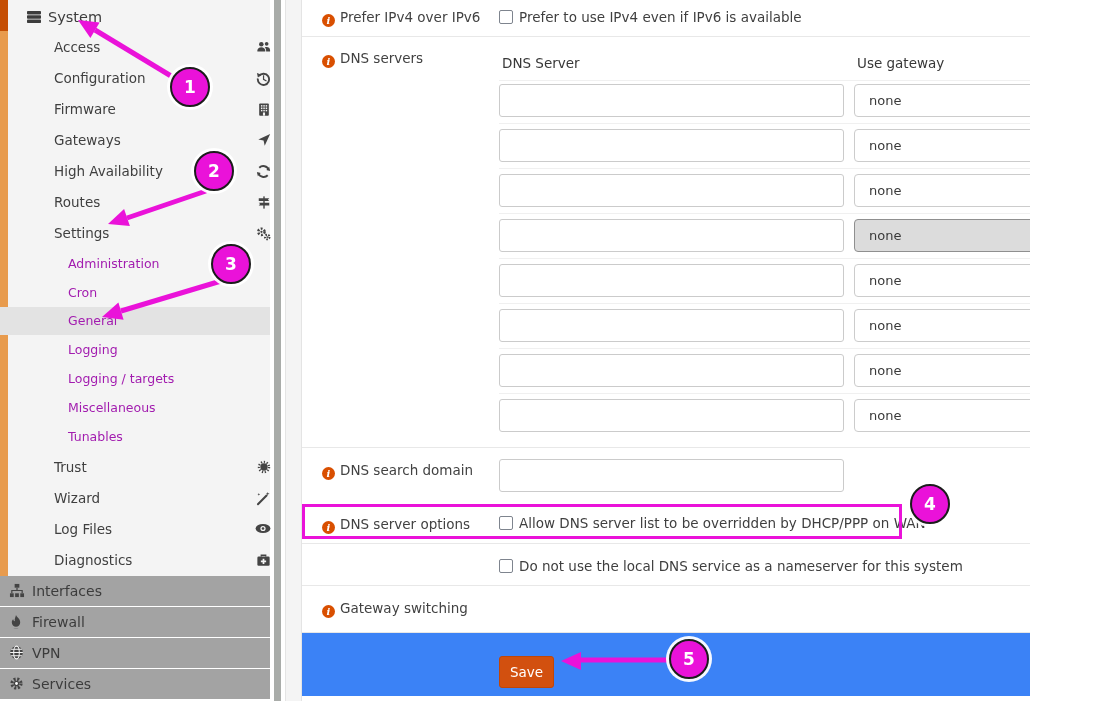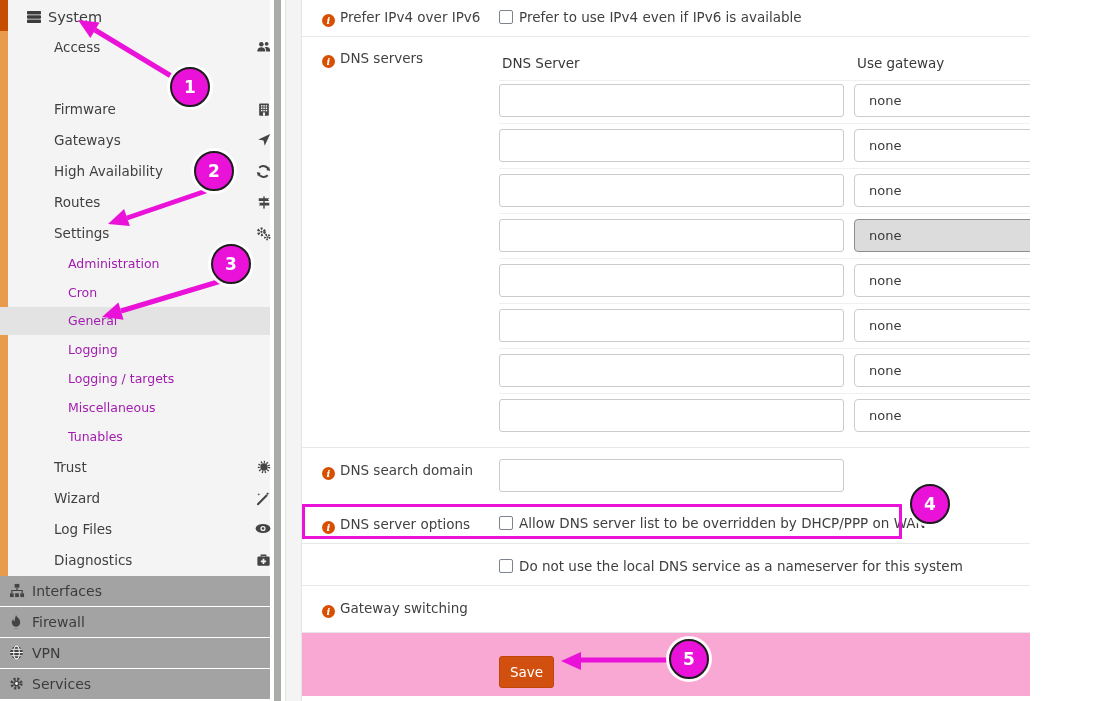--- a/index.html
+++ b/index.html
@@ -35,21 +35,21 @@
   .cb { width:14px; height:14px; border:1px solid #7e848e; border-radius:2px; background:#fff; margin-right:6px; flex:none; cursor:pointer; }
   .cbl { font-size:13.5px; color:#3f3f3f; white-space:nowrap; }
   .thead { position:absolute; font-size:13.5px; font-weight:normal; color:#383838; }
   .tsep { position:absolute; left:197px; width:593px; height:1px; background:#f0f0f0; }
   .trow { position:absolute; left:0; width:801px; height:33px; }
   .tin { position:absolute; left:197px; top:0; width:345px; height:33px; border:1px solid #cbcbcb; border-radius:3px; background:#fff; font-size:13px; padding:0 10px; color:#333; outline:none; }
   .tsel { position:absolute; left:552px; top:0; width:198px; height:33px; border:1px solid #ccc; border-radius:4px; background:#fff; font-size:13px; color:#3a3a3a; line-height:31px; padding-left:14px; cursor:pointer; }
   .tsel.hl { background:#dcdcdc; border-color:#8f8f8f; }
   .caret { position:absolute; right:13px; top:14px; width:0; height:0; border-left:4.5px solid transparent; border-right:4.5px solid transparent; border-top:5px solid #3a3a3a; }
   .sin { position:absolute; left:197px; width:345px; height:33px; border:1px solid #cbcbcb; border-radius:3px; background:#fff; font-size:13px; padding:0 10px; outline:none; }
-  .footer { position:absolute; left:0; top:632px; width:801px; height:64px; background:#f9a8d4; border-top:1px solid #e7e7e7; }
+  .footer { position:absolute; left:0; top:632px; width:801px; height:64px; background:#3b82f6; border-top:1px solid #e7e7e7; }
   .savebtn { position:absolute; left:197px; top:23px; width:55px; height:32px; background:#d2500f; color:#fff; border:1px solid #c04608; border-radius:3px; font-size:13.5px; font-family:"DejaVu Sans","Liberation Sans",sans-serif; cursor:pointer; }
 
   
   .ann-overlay { position:absolute; left:0; top:0; width:1107px; height:701px; pointer-events:none; z-index:40; }
   .ann-circle { position:absolute; width:40px; height:40px; border-radius:50%; background:#ea12d9; border:2px solid #1c1c1c; box-shadow:0 0 0 3px rgba(255,255,255,0.95); color:#fff; font-size:17px; font-weight:bold; display:flex; align-items:center; justify-content:center; z-index:50; pointer-events:none; }
   .ann-box { position:absolute; left:302px; top:504px; width:600px; height:35px; border:3px solid #ea12d9; z-index:45; pointer-events:none; }
 
   svg.ic { display:block; }
 </style>
 </head>
@@ -75,20 +75,30 @@
     </div>
 
     <div class="l2" style="top:32px">
       <span class="l2t">Access</span>
       <span class="ricon">
           <svg class="ic" width="15" height="14" viewBox="0 0 16 16" fill="#444">
             <circle cx="5.5" cy="4.8" r="2.6"></circle>
             <path d="M1 13v-1c0-2.3 2-3.8 4.5-3.8S10 9.7 10 12v1z"></path>
             <circle cx="11.6" cy="4.4" r="2.1"></circle>
             <path d="M11 13v-1c0-1.5-.6-2.7-1.6-3.5.7-.3 1.4-.4 2.2-.4 2.1 0 3.9 1.3 3.9 3.4V13z"></path>
+          </svg>
+        </span>
+    </div>
+    <div class="l2" style="top:63px">
+      <span class="l2t">Configuration</span>
+      <span class="ricon">
+          <svg class="ic" width="15" height="15" viewBox="0 0 16 16">
+            <path fill="none" stroke="#444" stroke-width="2" d="M3.2 5.2A6 6 0 1 1 2 8"></path>
+            <path fill="#444" d="M1 2l1 5 4-3z"></path>
+            <path fill="#444" d="M7.4 4.5h1.3v4l2.8 1.7-.6 1.1-3.5-2z"></path>
           </svg>
         </span>
     </div>
     <div class="l2" style="top:94px">
       <span class="l2t">Firmware</span>
       <span class="ricon">
           <svg class="ic" width="14" height="15" viewBox="0 0 16 16">
             <rect x="2.5" y="1" width="11" height="14" rx="1" fill="#444"></rect>
             <g fill="#f4f4f4">
               <rect x="4.5" y="3" width="1.7" height="1.7"></rect>

